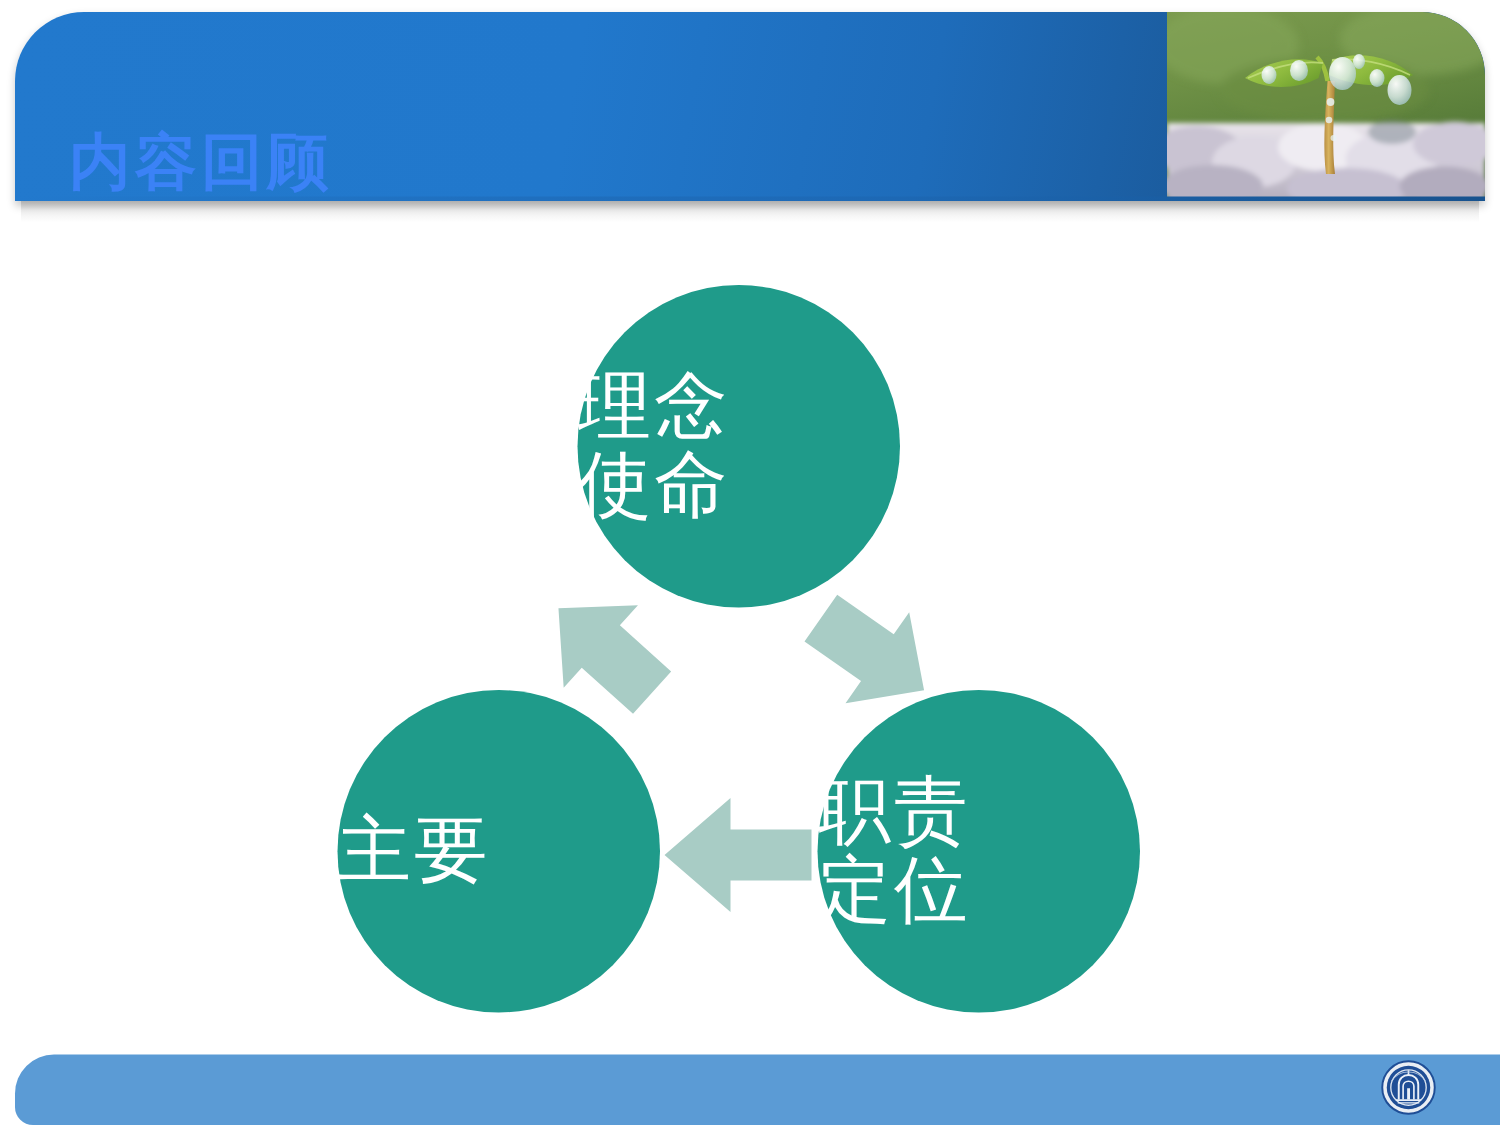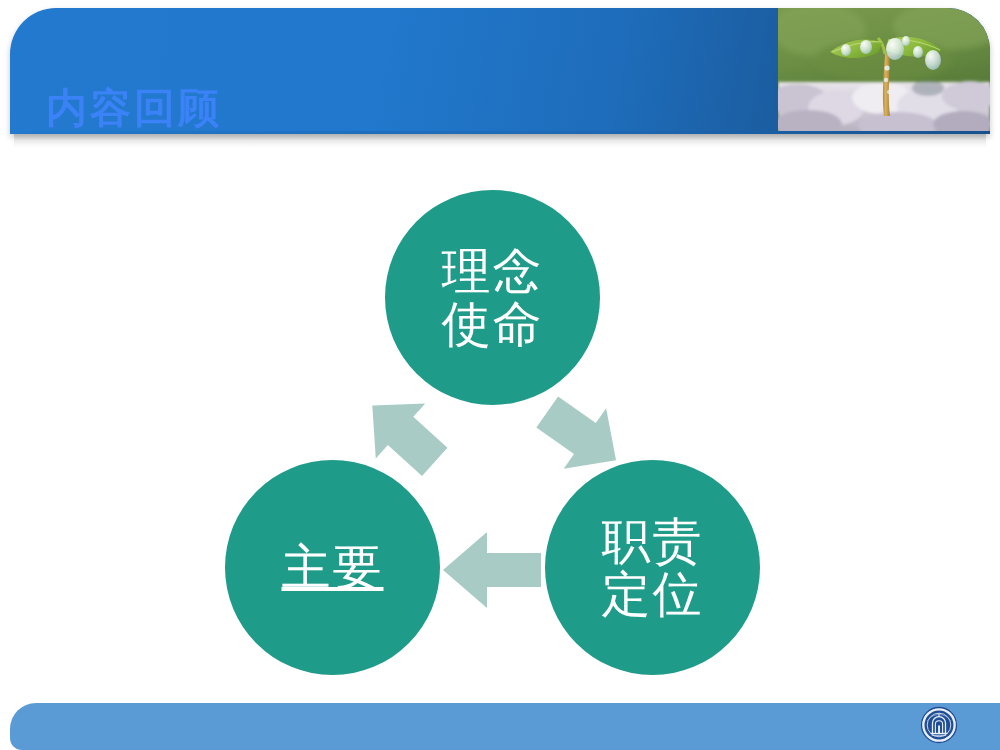--- a/index.html
+++ b/index.html
@@ -92,34 +92,34 @@
     top: 170px;
     width: 640px;
     height: 520px;
   }
   .node-circle {
     position: absolute;
     border-radius: 50%;
     background: #1f9b8a;
     display: flex;
     flex-direction: column;
-    align-items: center;
+    align-items: flex-start;
     justify-content: center;
     color: #ffffff;
     font-size: 49px;
     line-height: 1.08;
     letter-spacing: 2px;
     font-weight: normal;
     text-align: center;
   }
   .node-line { display: block; }
 
   .node-top     { left: 205px; top: 20px;  width: 215px; height: 215px; }
   .node-right   { left: 365px; top: 290px; width: 215px; height: 215px; }
-  .node-left    { left: 45px;  top: 290px; width: 215px; height: 215px; text-decoration: underline; }
+  .node-left    { left: 45px;  top: 290px; width: 215px; height: 215px; }
 
   .arrow-svg {
     position: absolute;
     overflow: visible;
   }
   .arrow-up    { left: 170px; top: 215px; width: 110px; height: 100px; }
   .arrow-down  { left: 345px; top: 215px; width: 110px; height: 100px; }
   .arrow-leftw { left: 255px; top: 350px; width: 120px; height: 100px; }
 
   

